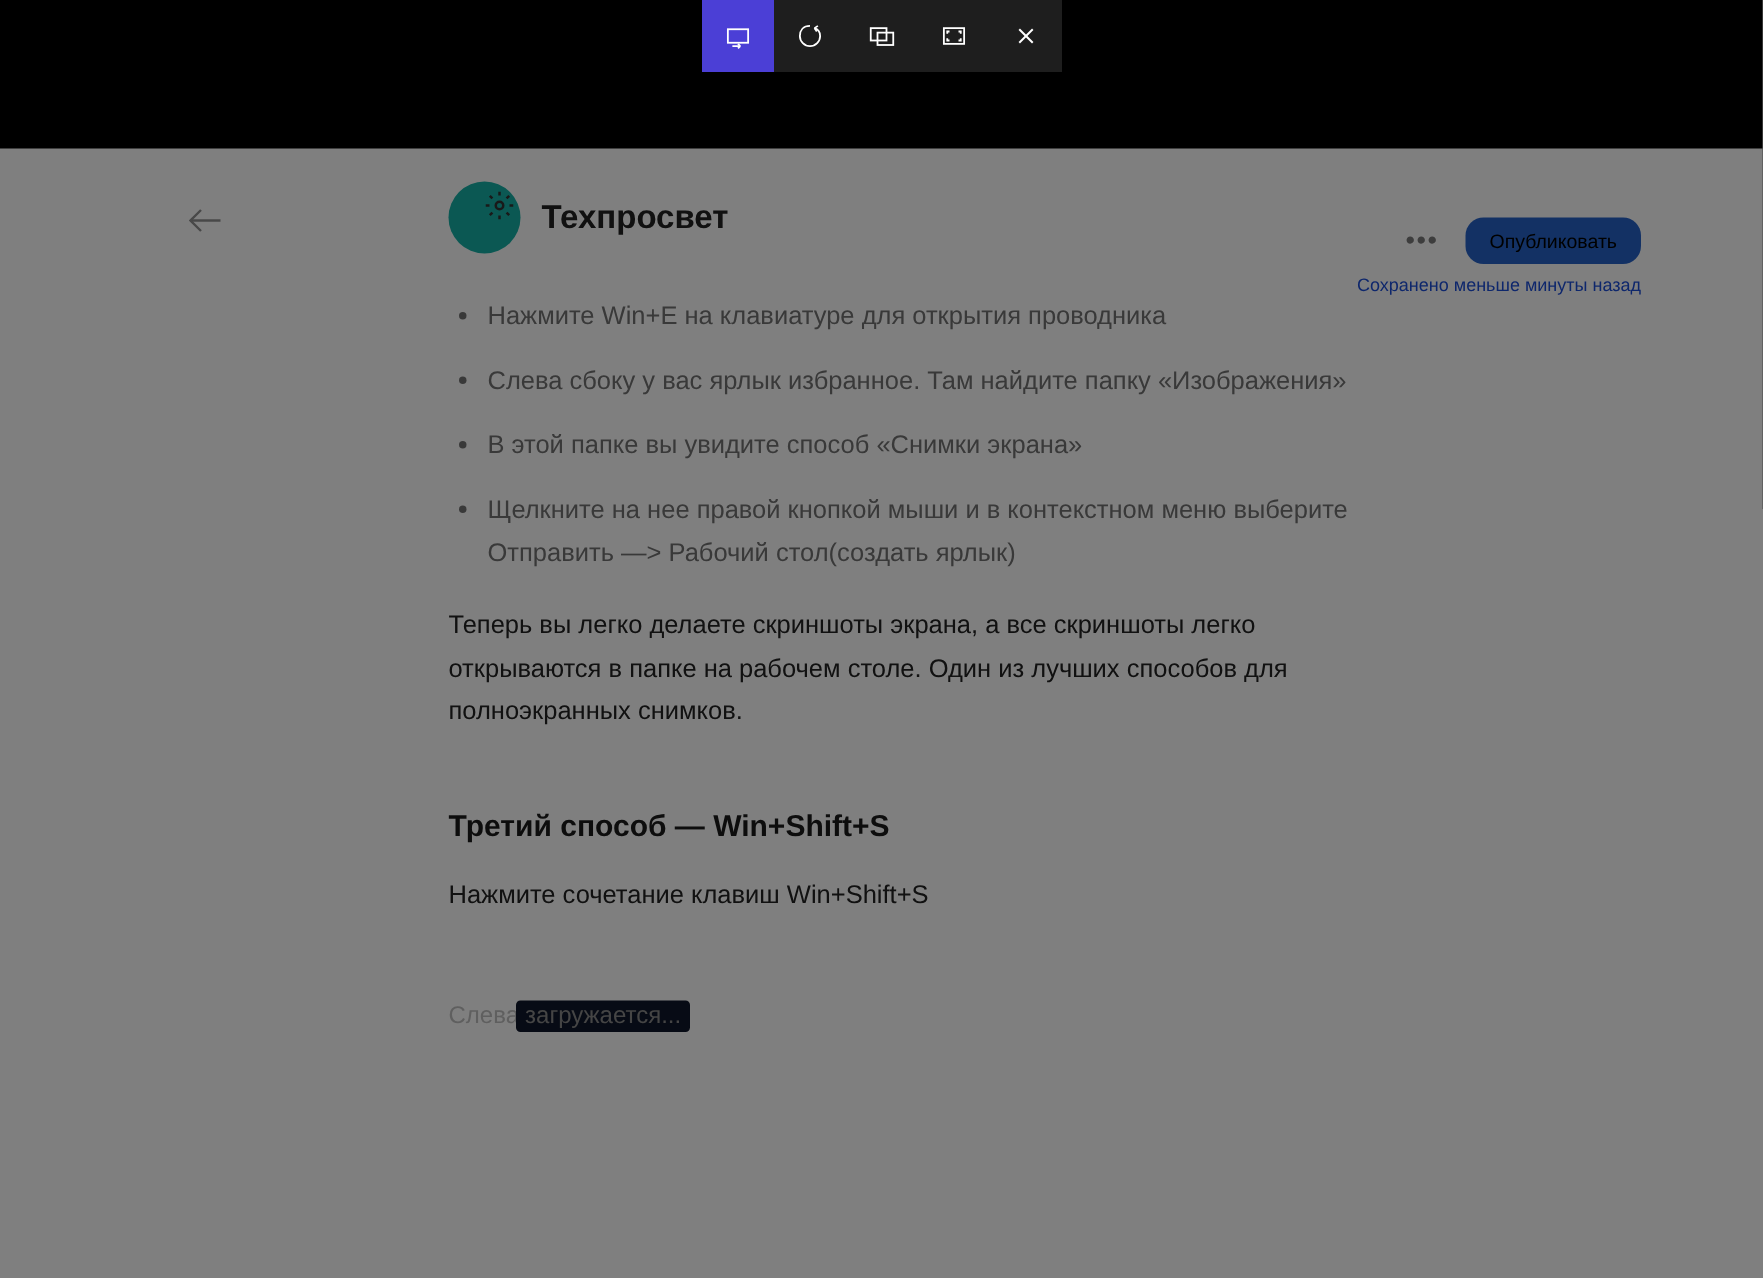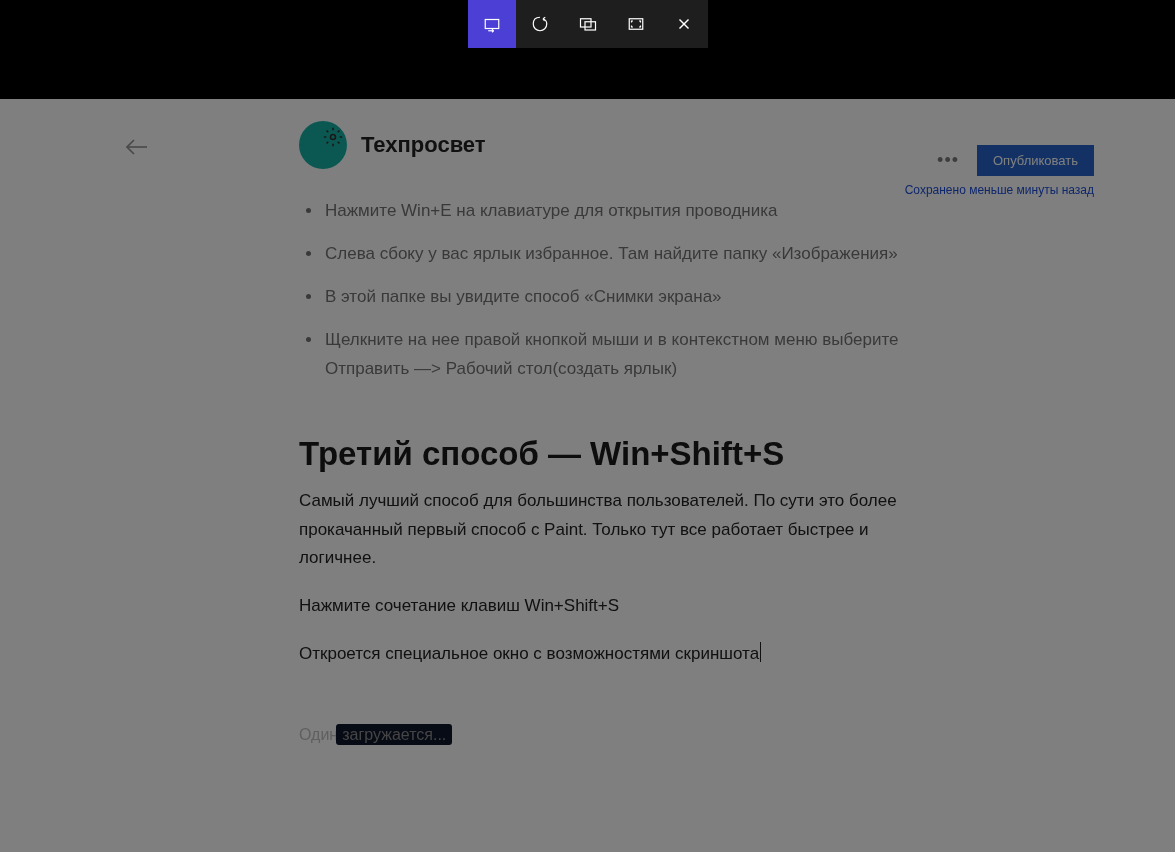--- a/index.html
+++ b/index.html
@@ -93,25 +93,25 @@
     }
     .more-dots {
       color: #7a7a7a;
       font-size: 18px;
       letter-spacing: 1px;
       cursor: pointer;
       user-select: none;
     }
     .publish-btn {
       background: #2663c9;
-      color: #ffffff;
+      color: #000000;
       border: none;
       padding: 8px 16px;
       font-size: 13px;
-      border-radius: 0;
+      border-radius: 12px;
       cursor: pointer;
     }
     .save-status {
       position: absolute;
       right: -175px;
       top: 62px;
       font-size: 12px;
       color: #1d4ed8;
     }
     ul.inst {
@@ -122,21 +122,21 @@
       line-height: 1.7;
     }
     ul.inst li { margin-bottom: 14px; padding-left: 2px; }
     p.para {
       color: #222;
       font-size: 17px;
       line-height: 1.65;
       margin-top: 20px;
     }
     h2.section {
-      font-size: 33px;
+      font-size: 20px;
       font-weight: bold;
       color: #1a1a1a;
       margin-top: 52px;
       margin-bottom: 14px;
     }
     .cursor-line::after {
       content: "";
       display: inline-block;
       width: 1px;
       height: 20px;
@@ -189,29 +189,28 @@
     </div>
     <div class="save-status">Сохранено меньше минуты назад</div>
 
     <ul class="inst">
       <li>Нажмите Win+E на клавиатуре для открытия проводника</li>
       <li>Слева сбоку у вас ярлык избранное. Там найдите папку «Изображения»</li>
       <li>В этой папке вы увидите способ «Снимки экрана»</li>
       <li>Щелкните на нее правой кнопкой мыши и в контекстном меню выберите Отправить —&gt; Рабочий стол(создать ярлык)</li>
     </ul>
 
+    <p class="para">Теперь вы легко делаете скриншоты экрана, а все скриншоты легко открываются в папке на рабочем столе. Один из лучших способов для полноэкранных снимков.</p>
 
     <h2 class="section">Третий способ — Win+Shift+S</h2>
 
-    <p class="para" style="margin-top:6px">Самый лучший способ для большинства пользователей. По сути это более прокачанный первый способ с Paint. Только тут все работает быстрее и логичнее.</p>
     <p class="para">Нажмите сочетание клавиш Win+Shift+S</p>
-    <p class="para cursor-line">Откроется специальное окно с возможностями скриншота</p>
 
     <div class="loading-line">
-      <span class="add-block">Один</span><span class="loading-txt">загружается...</span>
+      <span class="add-block">Слева</span><span class="loading-txt">загружается...</span>
     </div>
 
   </div>
 </div>
 
 <div class="dim-overlay"></div>
 
 <div class="snip-toolbar">
   <div class="snip-btn active">
     <svg viewBox="0 0 24 24" fill="none" stroke="currentColor" stroke-width="1.6">

